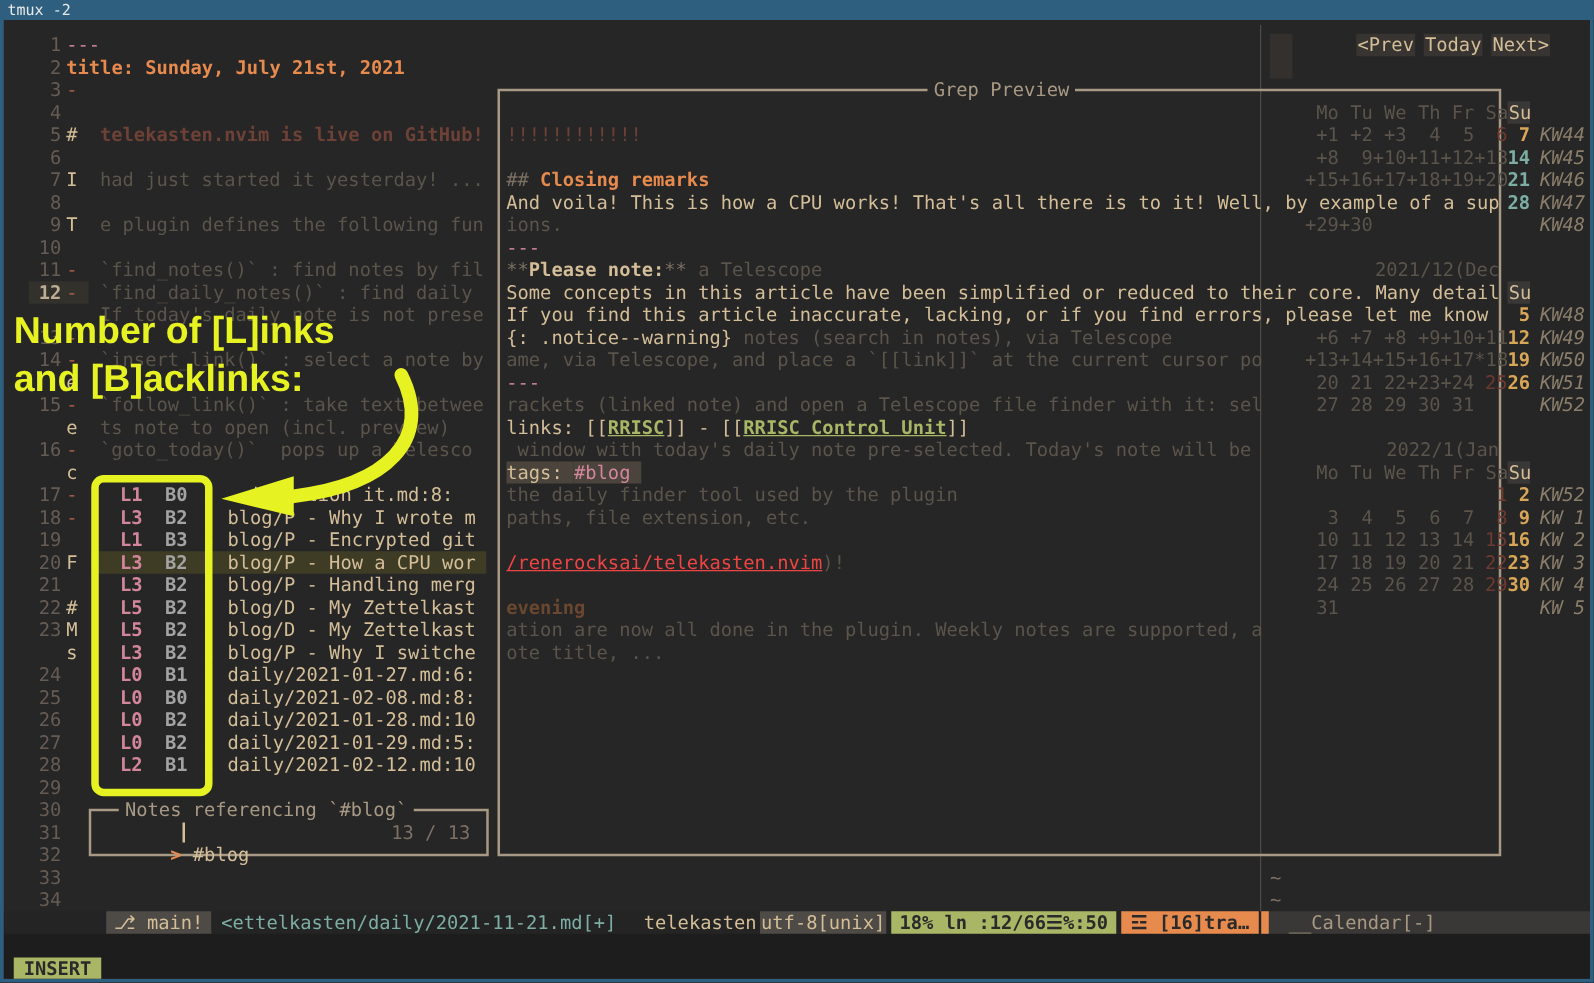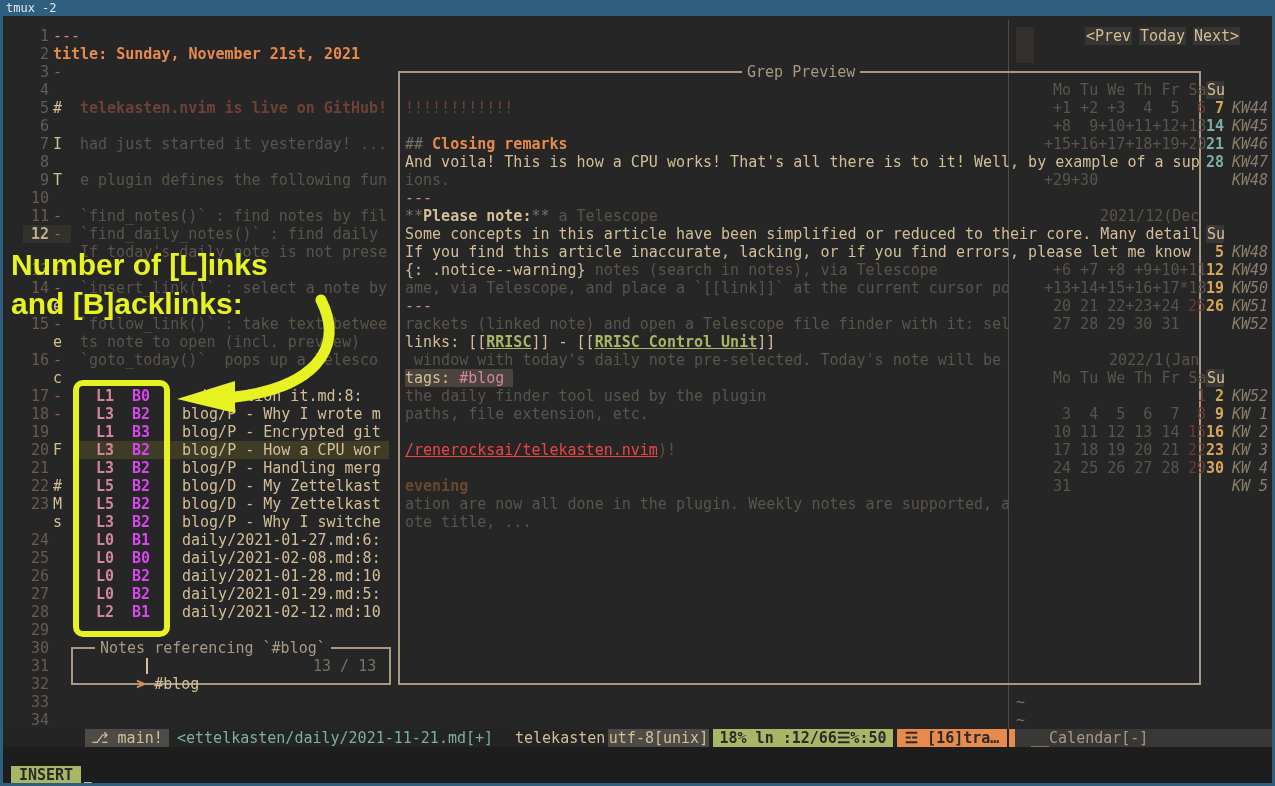--- a/index.html
+++ b/index.html
@@ -17,21 +17,21 @@
   .dimred { color:#6e4137; } .dimredb { color:#6e4137; font-weight:bold; }
   .dimorangeb { color:#6b4730; font-weight:bold; }
   .gray { color:#7c6f64; } .pink { color:#d3869b; }
   .orangeb { color:#e78a4e; font-weight:bold; }
   .greenlink { color:#a9b665; font-weight:bold; text-decoration:underline; }
   .hl { background:#4a443c;margin-top:47px; }
   .teal { color:#7daea3; font-weight:bold; } .orange { color:#d8a657; font-weight:bold; }
   .sared { color:#6e3a30; }
   .kw { color:#8a7d6a; font-style:italic; }
   .bullet { color:#ad5c4a; }
-  .lval { color:#d3869b; } .bval { color:#d946ef; } .ricon { color:#7daea3; font-weight:bold; }
+  .lval { color:#d3869b; } .bval { color:#a3a3a3; } .ricon { color:#7daea3; font-weight:bold; }
   .panel { position:absolute; border:2px solid #a89984; background:transparent; z-index:1; }
   .panel-title { position:absolute; top:-10px; background:#262626; padding:0 5px; color:#a89984; white-space:pre; }
   .cursorline { position:absolute; left:20px; width:48px; height:18px; background:#33312c; }
   .cursorline-num { color:#bdae93 !important; font-weight:bold; }
   .selrow { position:absolute; background:#3f3c26; z-index:1; }
   .statusline { position:absolute; left:0; top:713px; width:1005px; height:18px; background:#242424; z-index:3; }
   .sseg { position:absolute; height:18px; line-height:18px; white-space:pre; text-align:center; }
   .cal-status { position:absolute; left:1006px; top:713px; width:263px; height:18px; background:#3a3836; z-index:3; }
   .cmdarea { position:absolute; left:0; top:731px; width:100%; height:36px; background:#1d1d1d; }
   .vsep { position:absolute; left:1005px; top:4px; width:1px; height:709px; background:#4e4a45; }
@@ -97,21 +97,21 @@
         <div class="row " style="left: 20px; top: 551px; z-index: 2;"><span class="num">26</span></div>
         <div class="row " style="left: 20px; top: 569px; z-index: 2;"><span class="num">27</span></div>
         <div class="row " style="left: 20px; top: 587px; z-index: 2;"><span class="num">28</span></div>
         <div class="row " style="left: 20px; top: 605px; z-index: 2;"><span class="num">29</span></div>
         <div class="row " style="left: 20px; top: 623px; z-index: 2;"><span class="num">30</span></div>
         <div class="row " style="left: 20px; top: 641px; z-index: 2;"><span class="num">31</span></div>
         <div class="row " style="left: 20px; top: 659px; z-index: 2;"><span class="num">32</span></div>
         <div class="row " style="left: 20px; top: 677px; z-index: 2;"><span class="num">33</span></div>
         <div class="row " style="left: 20px; top: 695px; z-index: 2;"><span class="num">34</span></div>
         <div class="row pink" style="left: 50px; top: 11px; z-index: 2;"><span>---</span></div>
-        <div class="row orangeb" style="left: 50px; top: 29px; z-index: 2;"><span>title: Sunday, November 21st, 2021</span></div>
+        <div class="row orangeb" style="left: 50px; top: 29px; z-index: 2;"><span>title: Sunday, July 21st, 2021</span></div>
         <div class="row dimredb" style="left: 77px; top: 83px; z-index: 2; width: 308px; overflow: hidden;"><span>telekasten.nvim is live on GitHub!</span></div>
         <div class="row dim" style="left: 77px; top: 119px; z-index: 2; width: 308px; overflow: hidden;"><span>had just started it yesterday! ...</span></div>
         <div class="row dim" style="left: 77px; top: 155px; z-index: 2; width: 308px; overflow: hidden;"><span>e plugin defines the following fun</span></div>
         <div class="row dim" style="left: 77px; top: 191px; z-index: 2; width: 308px; overflow: hidden;"><span>`find_notes()` : find notes by fil</span></div>
         <div class="row dim" style="left: 77px; top: 209px; z-index: 2; width: 308px; overflow: hidden;"><span>`find_daily_notes()` : find daily</span></div>
         <div class="row dim" style="left: 77px; top: 227px; z-index: 2; width: 308px; overflow: hidden;"><span>If today's daily note is not prese</span></div>
         <div class="row dim" style="left: 77px; top: 263px; z-index: 2; width: 308px; overflow: hidden;"><span>`insert_link()` : select a note by</span></div>
         <div class="row dim" style="left: 77px; top: 299px; z-index: 2; width: 308px; overflow: hidden;"><span>`follow_link()` : take text betwee</span></div>
         <div class="row dim" style="left: 77px; top: 317px; z-index: 2; width: 308px; overflow: hidden;"><span>ts note to open (incl. preview)</span></div>
         <div class="row dim" style="left: 77px; top: 335px; z-index: 2; width: 308px; overflow: hidden;"><span>`goto_today()`  pops up a Telesco</span></div>

